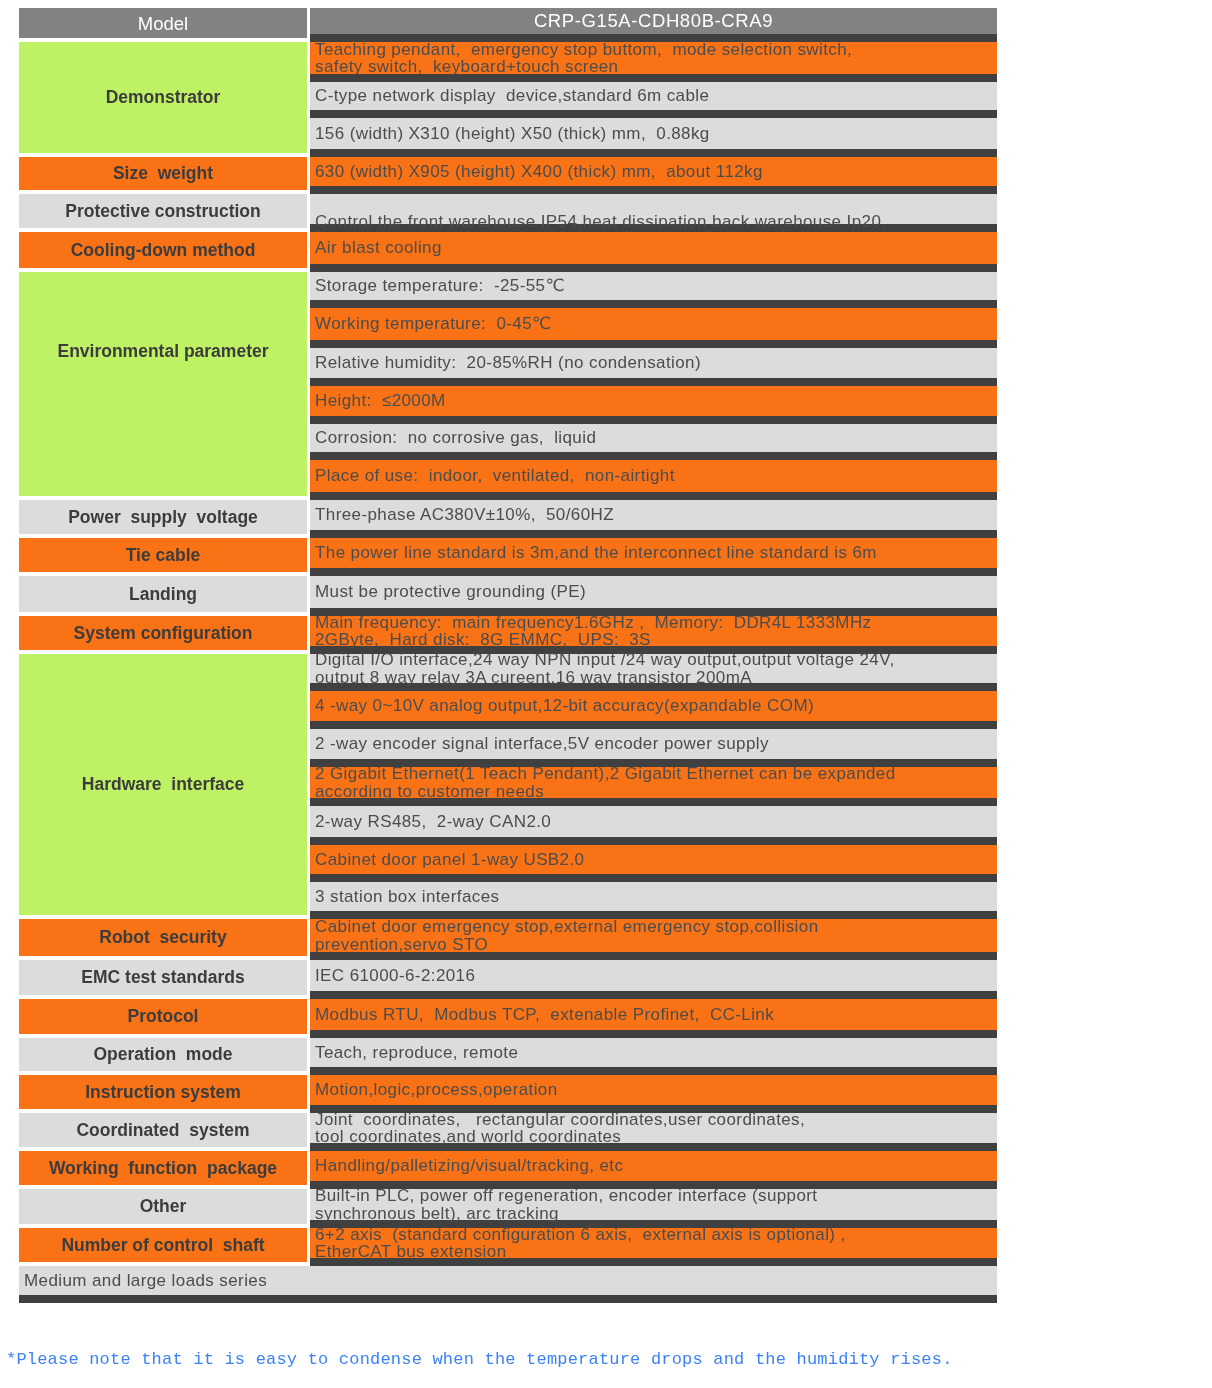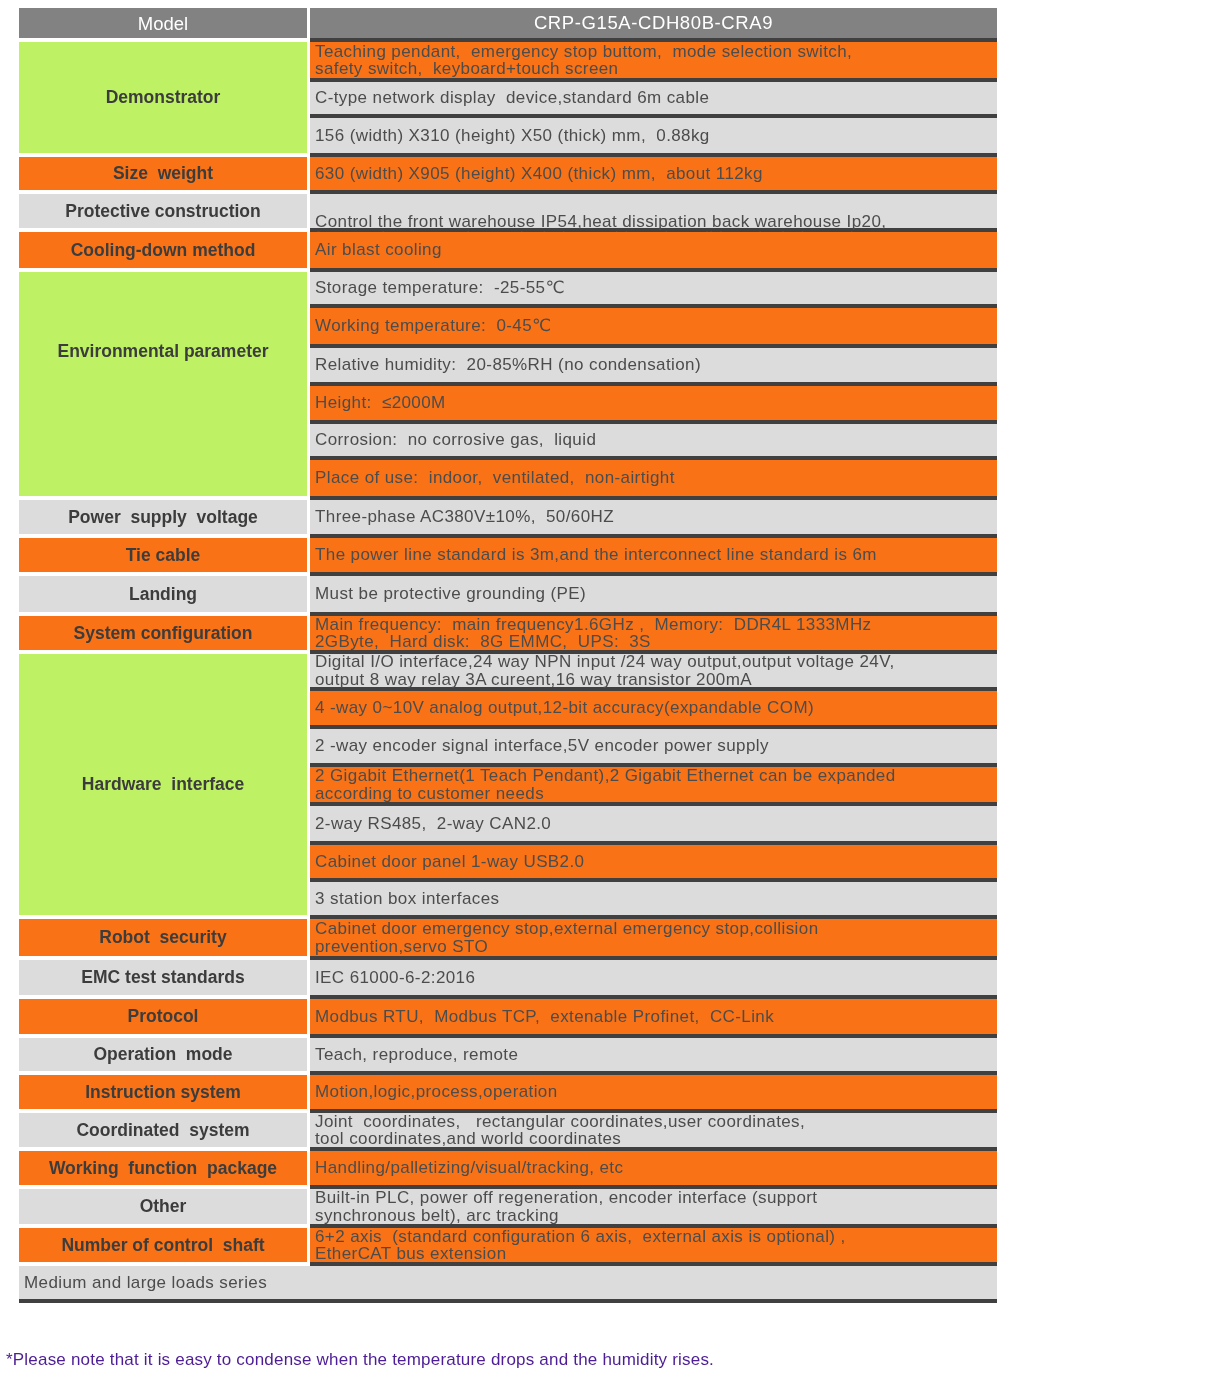--- a/index.html
+++ b/index.html
@@ -7,30 +7,30 @@
        font-family:"Liberation Sans","DejaVu Sans",sans-serif;}
   .spec-table{position:absolute;left:19px;top:8px;width:978px;}
   .sec{display:flex;}
   .lbl{flex:0 0 288px;width:288px;margin-right:3px;display:flex;align-items:center;
        justify-content:center;text-align:center;font-weight:bold;font-size:17.5px;
        color:#3c3c3c;border-bottom:4px solid #fff;box-sizing:border-box;
        white-space:pre-wrap;line-height:19px;}
   .vals{flex:1 1 auto;display:flex;flex-direction:column;min-width:0;}
   .val{display:flex;align-items:center;padding-left:5px;font-size:17px;
        letter-spacing:0.4px;line-height:17.5px;color:#4c4c4c;white-space:pre-wrap;
-       border-bottom:4px solid #404040;box-sizing:border-box;}
+       border-bottom:8px solid #404040;box-sizing:border-box;}
   .g{background:#dcdcdc;}
   .w{background:#f97316;}
   .light{background:#bef264;}
   .hd{background:#828282;color:#ffffff;font-weight:normal;font-size:18.5px;}
   .val.hd{justify-content:center;padding-left:0;letter-spacing:0.6px;}
   .m3{align-items:flex-start;padding-top:20px;line-height:16px;}
   .up35{position:relative;top:-33px;}
   .note{position:absolute;left:6px;top:1350px;font-size:17px;letter-spacing:0.2px;
-        color:#4c1d95;white-space:pre;}
+        color:#3b82f6;white-space:pre;font-family:Liberation Mono, monospace;}
 </style>
 </head>
 <body>
 
 <div class="spec-table">
 
   <div class="sec">
     <div class="lbl hd"><span>Model</span></div>
     <div class="vals">
         <div class="val hd" style="height:34px">CRP-G15A-CDH80B-CRA9</div>

